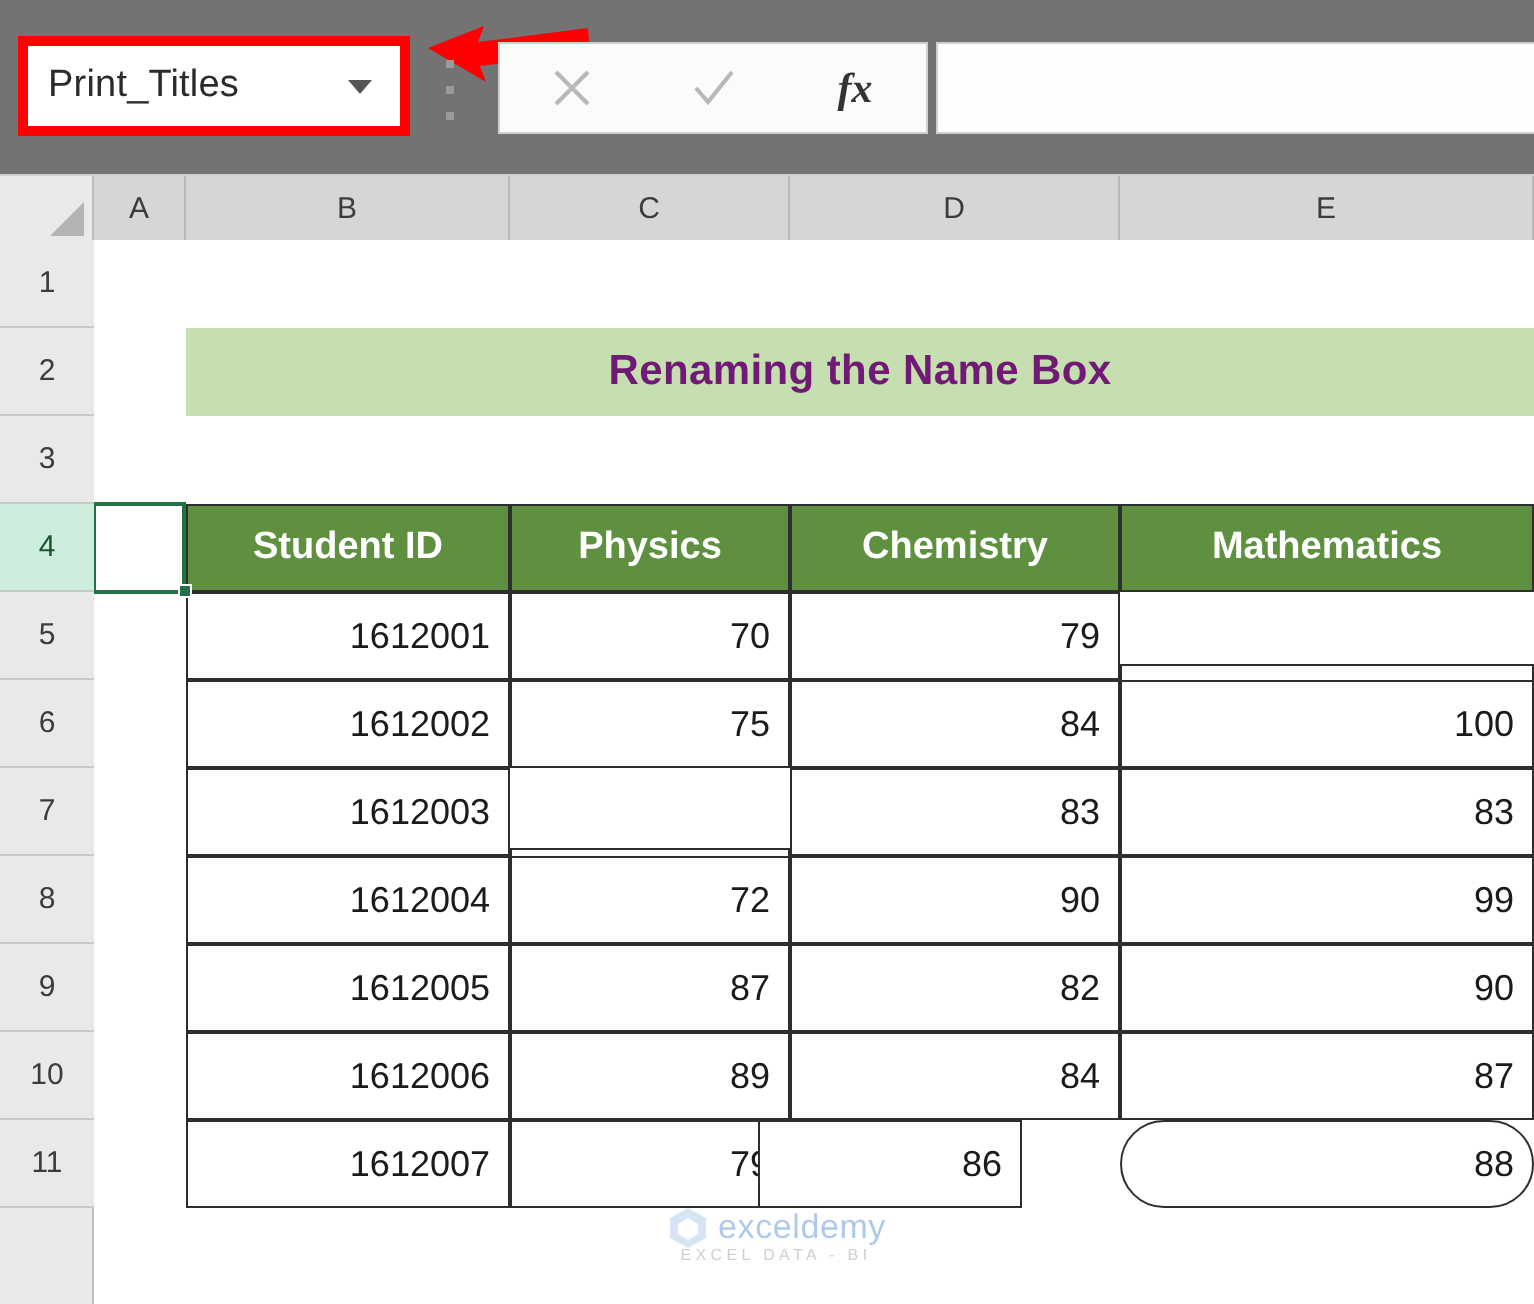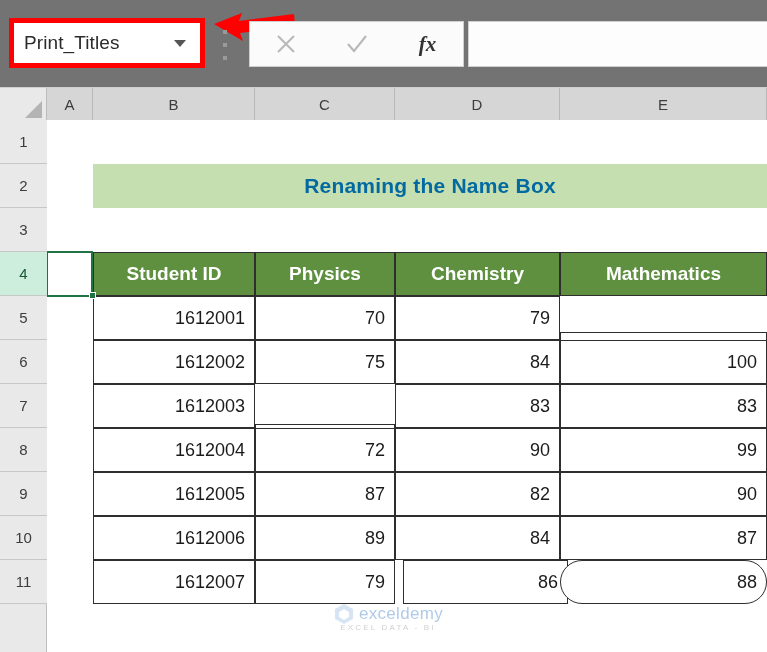--- a/index.html
+++ b/index.html
@@ -127,21 +127,21 @@
     position: absolute; left: 47px; top: 32px; width: 720px; height: 532px;
     background: #ffffff;
     overflow: hidden;
   }
 
   
   .banner {
     position: absolute;
     background: #c6dfb0;
     display: flex; align-items: center; justify-content: center;
-    font-size: 21px; font-weight: bold; color: #0369a1;
+    font-size: 21px; font-weight: bold; color: #701a75;
     letter-spacing: .2px;
   }
 
   
   .tbl-head-cell {
     position: absolute;
     background: #5f9040;
     border: 1px solid #2e2e2e;
     display: flex; align-items: center; justify-content: center;
     font-size: 19px; font-weight: bold; color: #ffffff;
@@ -281,21 +281,21 @@
       <div class="tbl-cell" style="left:348px;top:352px;width:165px;height:44px;">82</div>
       <div class="tbl-cell" style="left:513px;top:352px;width:207px;height:44px;">90</div>
 
       <div class="tbl-cell" style="left:46px;top:396px;width:162px;height:44px;">1612006</div>
       <div class="tbl-cell" style="left:208px;top:396px;width:140px;height:44px;">89</div>
       <div class="tbl-cell" style="left:348px;top:396px;width:165px;height:44px;">84</div>
       <div class="tbl-cell" style="left:513px;top:396px;width:207px;height:44px;">87</div>
 
       <div class="tbl-cell" style="left:46px;top:440px;width:162px;height:44px;">1612007</div>
       <div class="tbl-cell" style="left:208px;top:440px;width:140px;height:44px;">79</div>
-      <div class="tbl-cell" style="left:356px;top:440px;width:165px;height:44px;">86</div>
+      <div class="tbl-cell" style="left:332px;top:440px;width:132px;height:44px;">86</div>
       <div class="tbl-cell" style="left:513px;top:440px;width:207px;height:44px;border-radius:22px;">88</div>
 
       <div class="sel-box" style="left:-1px;top:131px;width:47px;height:46px;"></div>
       <div class="sel-handle" style="left:42px;top:172px;"></div>
     </div>
   </div>
 
   <div class="wm">
     <div class="wm-top">
       <svg width="22" height="22" viewBox="0 0 22 22">

